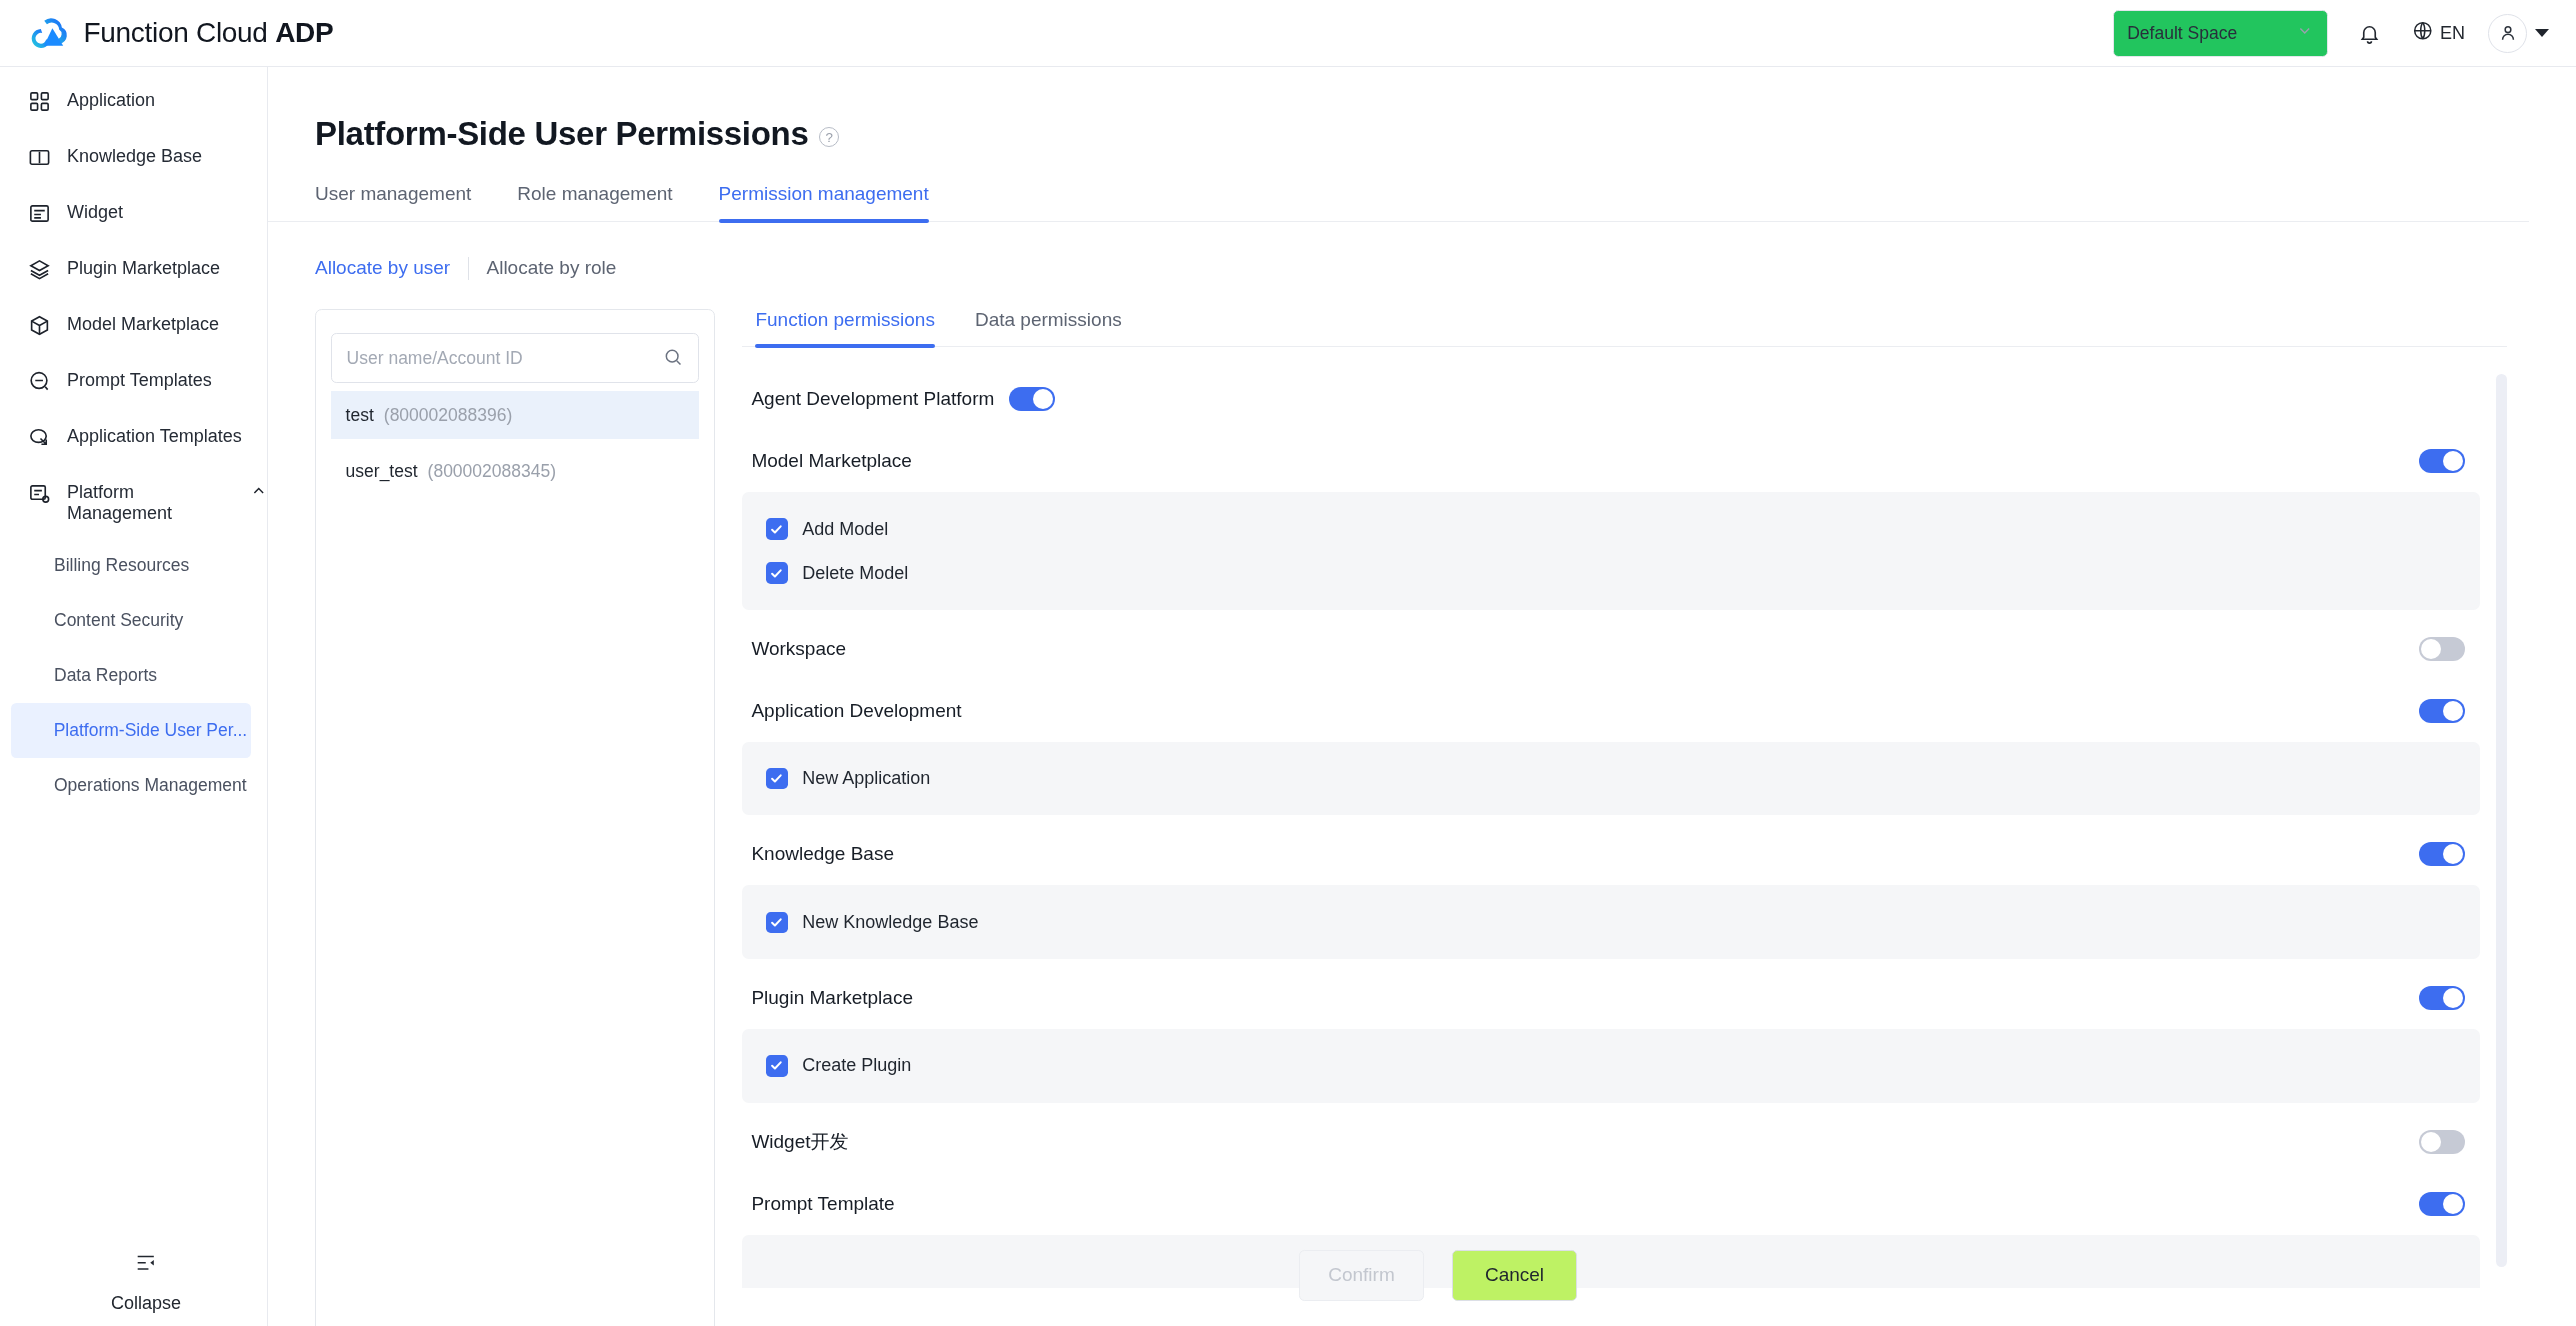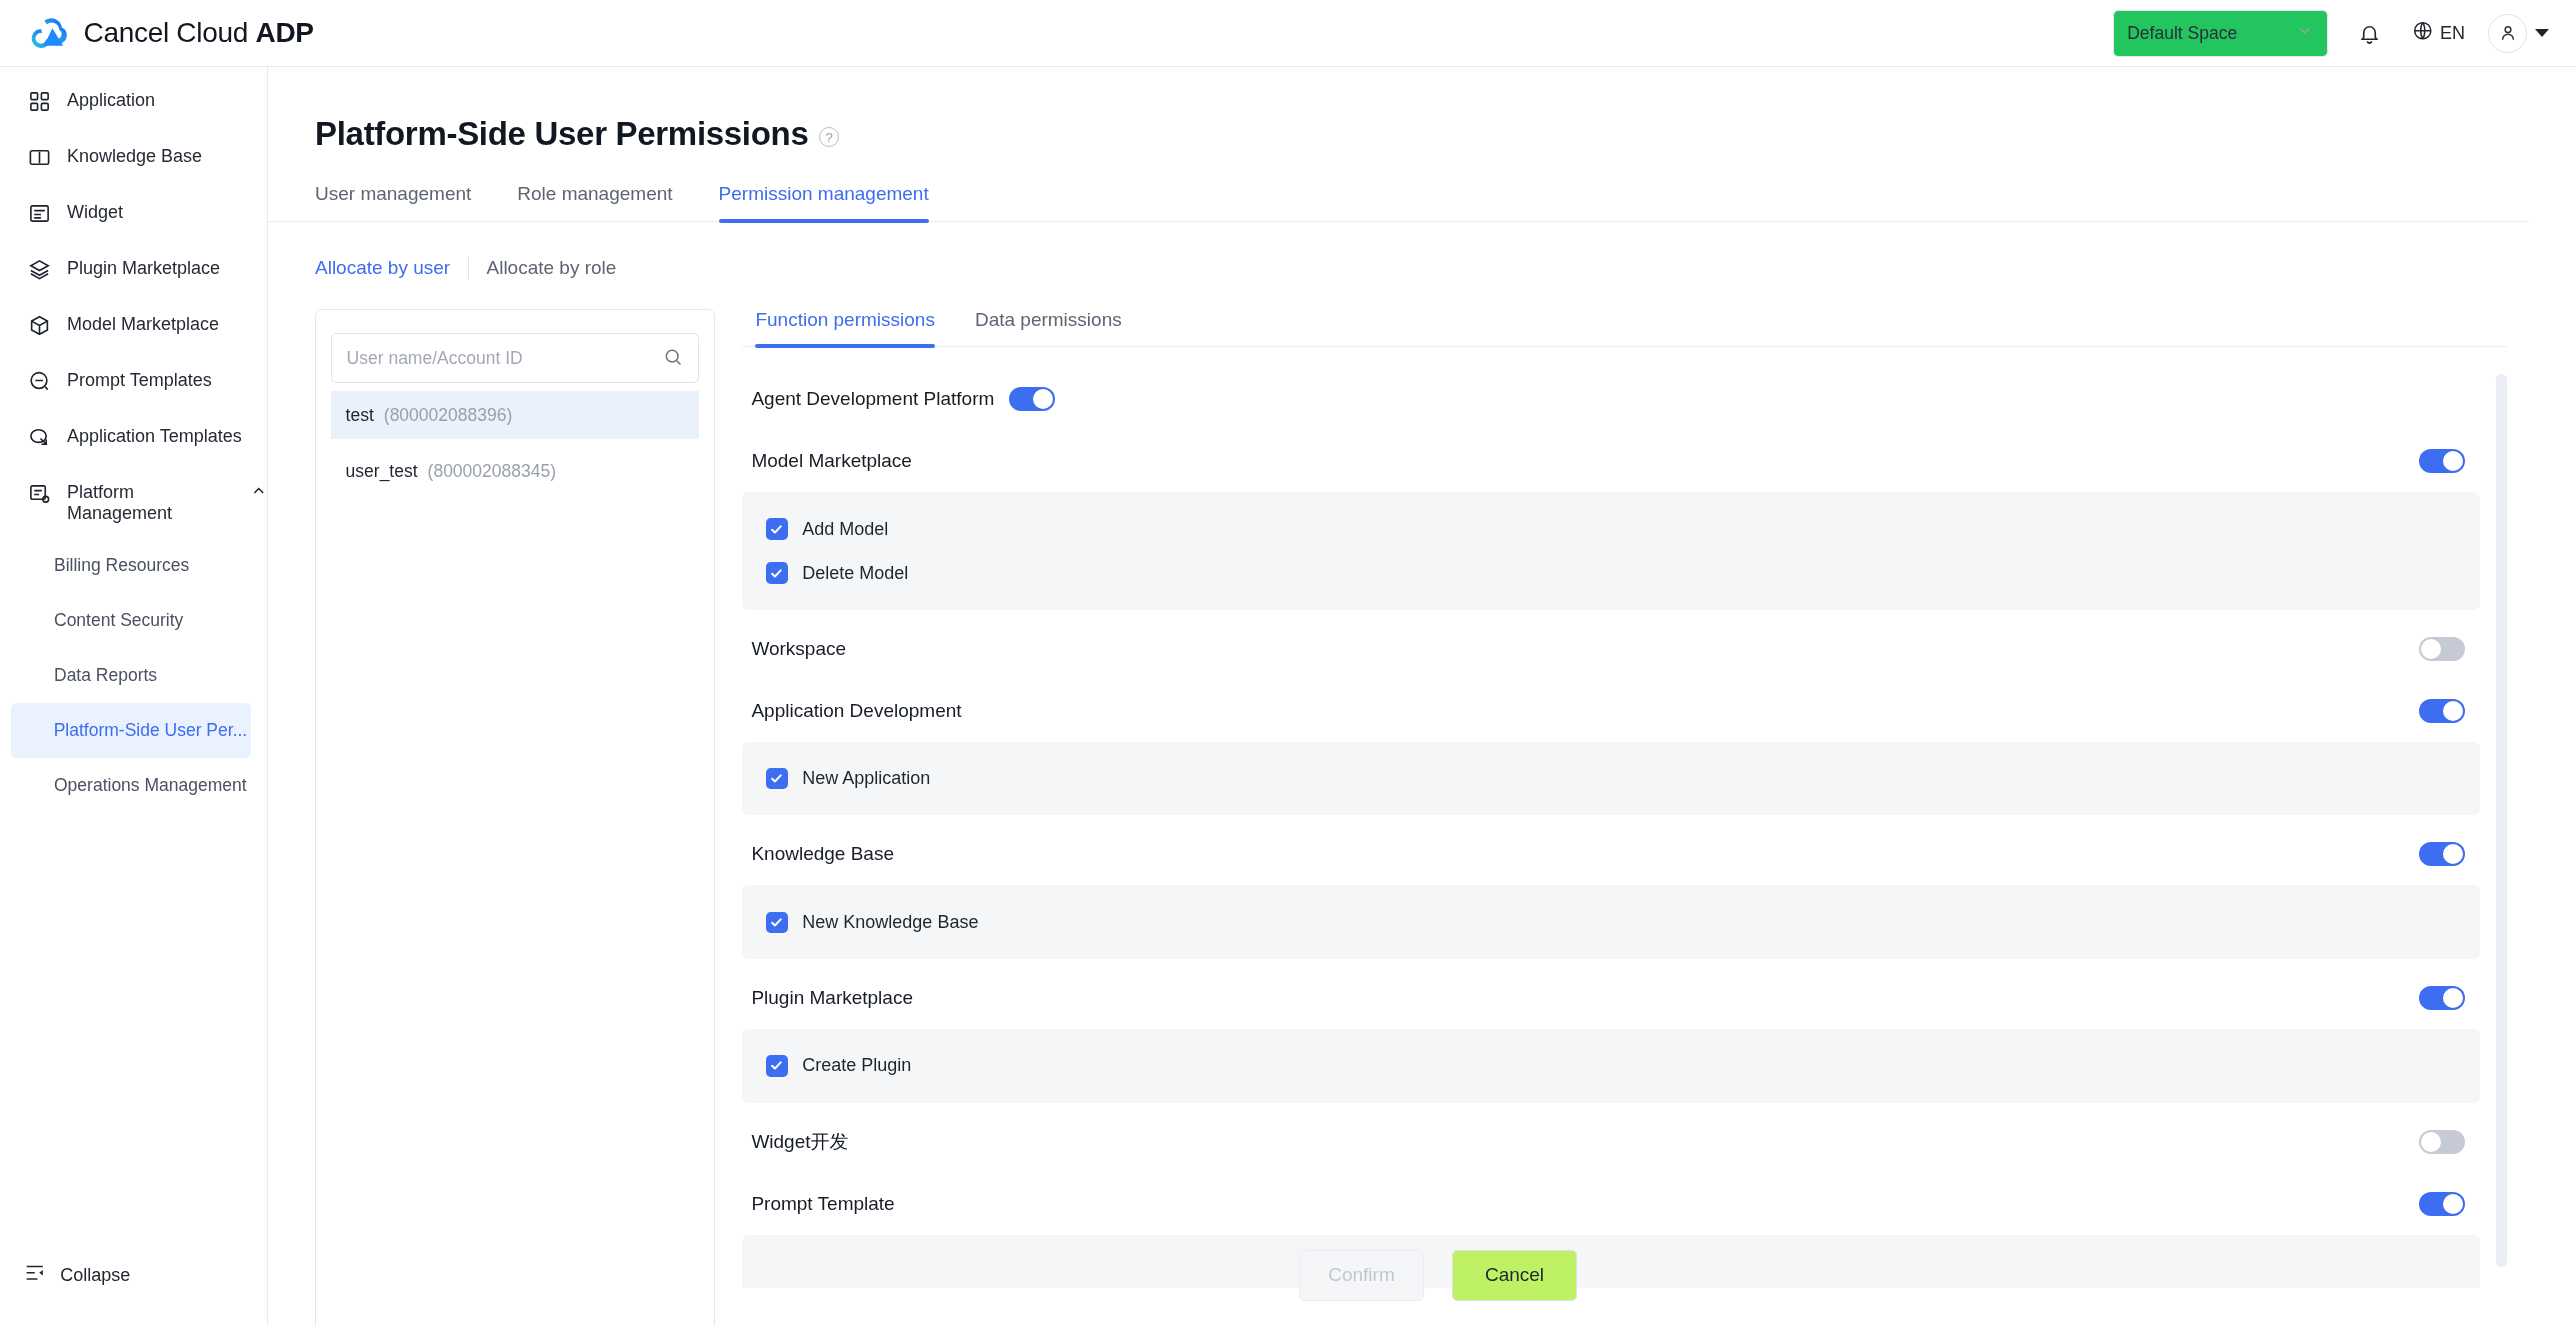--- a/index.html
+++ b/index.html
@@ -73,20 +73,21 @@
   .subnav-item.active {
     background: #eaf1ff; color: #3d6df0;
     border-radius: 5.4px; margin: 0 16px 0 10.7px;
     padding-left: 43px;
   }
   .collapse-row {
     position: absolute; left: 0; bottom: 27px; width: 268px;
     height: 47px; display: flex; align-items: center;
     padding-left: 24px; gap: 14.8px; font-size: 18px; color: #22272f;
     cursor: pointer;
+    flex-direction: column;
   }
 
   
   .main { position: absolute; left: 268px; top: 67px; width: 2308px; height: 1259px; background: #fff; }
   .page-title-row { display: flex; align-items: center; gap: 10.7px; margin: 48px 0 0 47px; }
   .page-title { font-size: 33px; font-weight: 700; color: #121821; letter-spacing: -0.3px; }
   .help-icon {
     width: 20px; height: 20px; border-radius: 50%;
     border: 1.3px solid #b7bcc6; color: #9aa0ab;
     font-size: 13.4px; display: flex; align-items: center;
@@ -230,21 +231,21 @@
         <linearGradient id="lg1" x1="0" y1="1" x2="1" y2="0">
           <stop offset="0" stop-color="#25d1dd"></stop>
             <stop offset="1" stop-color="#1a5cff"></stop>
         </linearGradient>
       </defs>
       <path d="M21 10 a16 16 0 0 1 26 10 a14 13 0 0 1 -3 24 l-2 -7 a8 8 0 0 0 1 -14 a11 11 0 0 0 -18 -8 z" fill="url(#lg1)"></path>
       <path d="M16 22 a14 14 0 1 0 12 22 l-4 -7 a8 8 0 1 1 -6 -9 z" fill="url(#lg1)"></path>
       <path d="M33 21 L49 47 H21 a13 13 0 0 1 0 -1 z" fill="#1b8bff"></path>
     </svg>
     <div class="brand-text">
-      <span>Cancel Cloud</span>
+      <span>Function Cloud</span>
       <b>ADP</b>
     </div>
   </div>
 
   <div class="topbar-right">
     <div class="space-select">
       <span>Default Space</span>
       <span class="chev">
         <svg width="17.5" height="17.5" viewBox="0 0 24 24" fill="none" stroke="currentColor" stroke-width="2">
             <path d="M6 9l6 6 6-6"></path>

